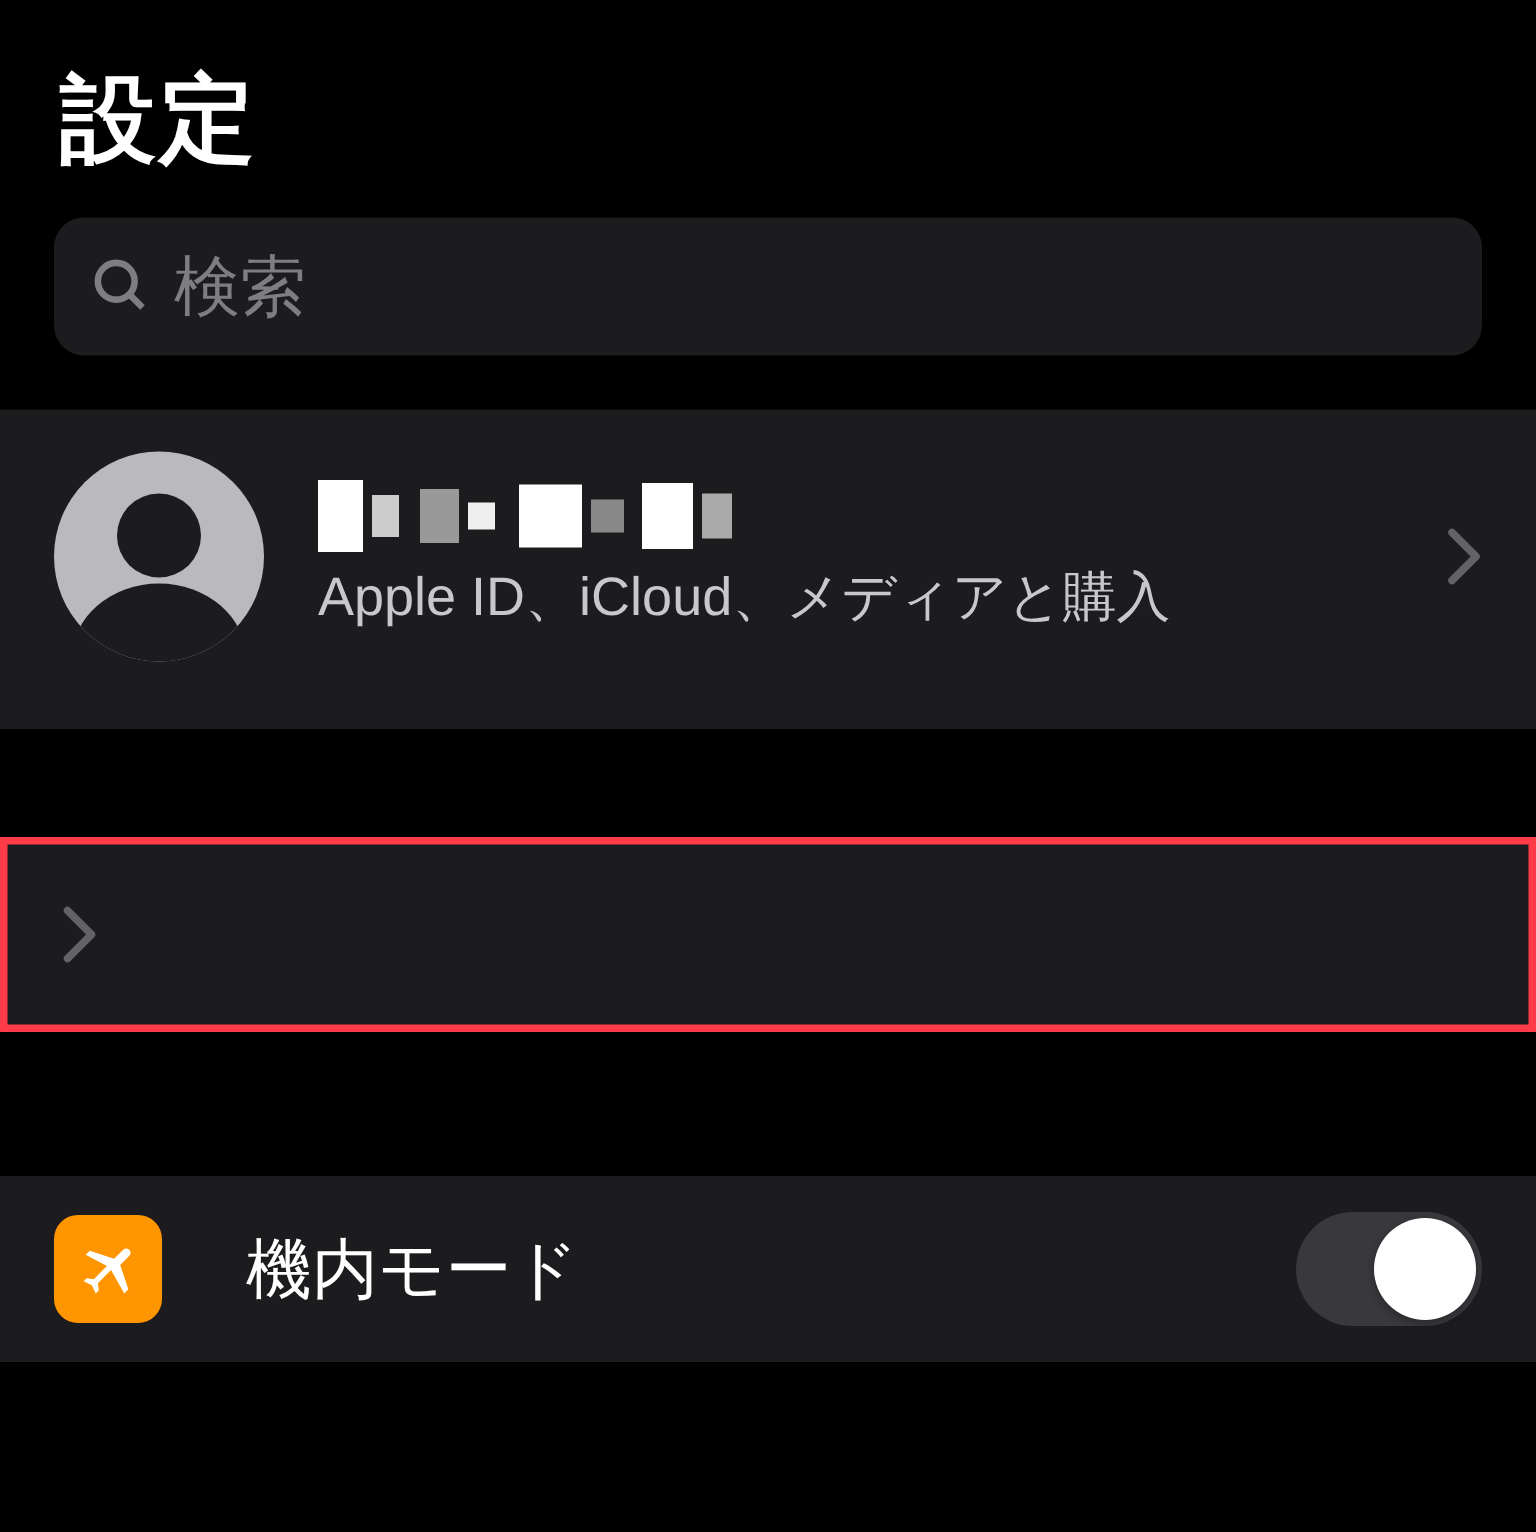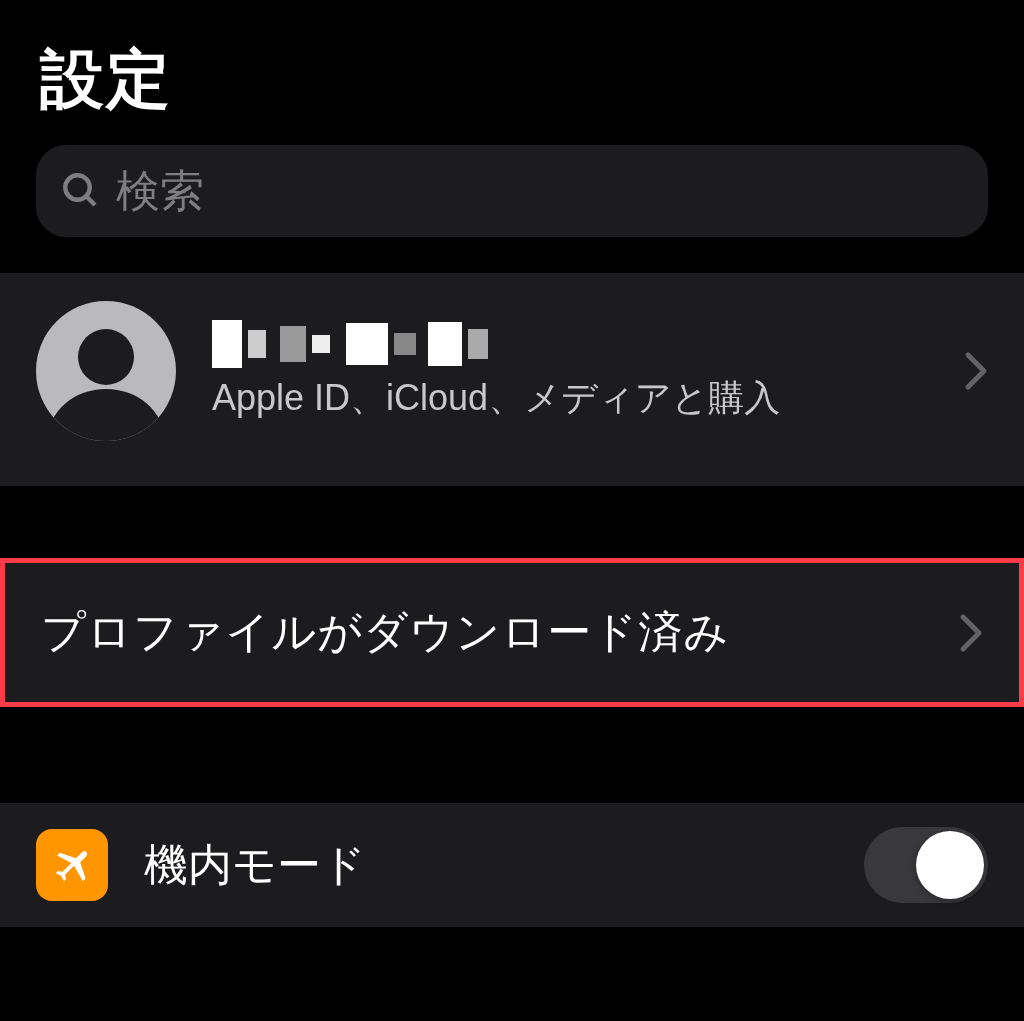--- a/index.html
+++ b/index.html
@@ -17,21 +17,21 @@
     }
     .page-title {
       font-size: 64px;
       font-weight: 700;
       padding: 36px 40px 22px 40px;
       letter-spacing: 2px;
     }
     .search-bar {
       margin: 0 36px 36px 36px;
       background: #1c1c1e;
-      border-radius: 30px;
+      border-radius: 20px;
       height: 92px;
       display: flex;
       align-items: center;
       padding: 0 24px;
     }
     .search-bar .search-placeholder {
       color: #7d7d82;
       font-size: 44px;
       margin-left: 14px;
     }
@@ -124,20 +124,21 @@
     .profile-label {
       font-size: 44px;
       flex: 1;
       letter-spacing: 1px;
     }
     .setting-row {
       display: flex;
       align-items: center;
       padding: 24px 36px;
       background: #1c1c1e;
+      gap: 20px;
     }
     .setting-icon {
       width: 72px;
       height: 72px;
       border-radius: 16px;
       display: flex;
       align-items: center;
       justify-content: center;
       flex-shrink: 0;
     }
@@ -205,21 +206,20 @@
       <div class="account-subtitle">Apple ID、iCloud、メディアと購入</div>
     </div>
     <svg class="chevron" width="24" height="40" viewBox="0 0 12 20" fill="none" stroke="#636366" stroke-width="2.5" stroke-linecap="round" stroke-linejoin="round">
       <polyline points="2,2 10,10 2,18"></polyline>
     </svg>
   </div>
 </div>
 
 <div class="profile-group">
   <div class="profile-row">
-    <span class="profile-label">プロファイルがダウンロード済み</span>
     <svg class="chevron" width="24" height="40" viewBox="0 0 12 20" fill="none" stroke="#636366" stroke-width="2.5" stroke-linecap="round" stroke-linejoin="round">
       <polyline points="2,2 10,10 2,18"></polyline>
     </svg>
   </div>
 </div>
 
 <div class="group" style="margin-bottom:0">
   <div class="setting-row">
     <div class="setting-icon airplane-icon-bg">
       <svg width="46" height="46" viewBox="0 0 24 24" fill="#ffffff">

